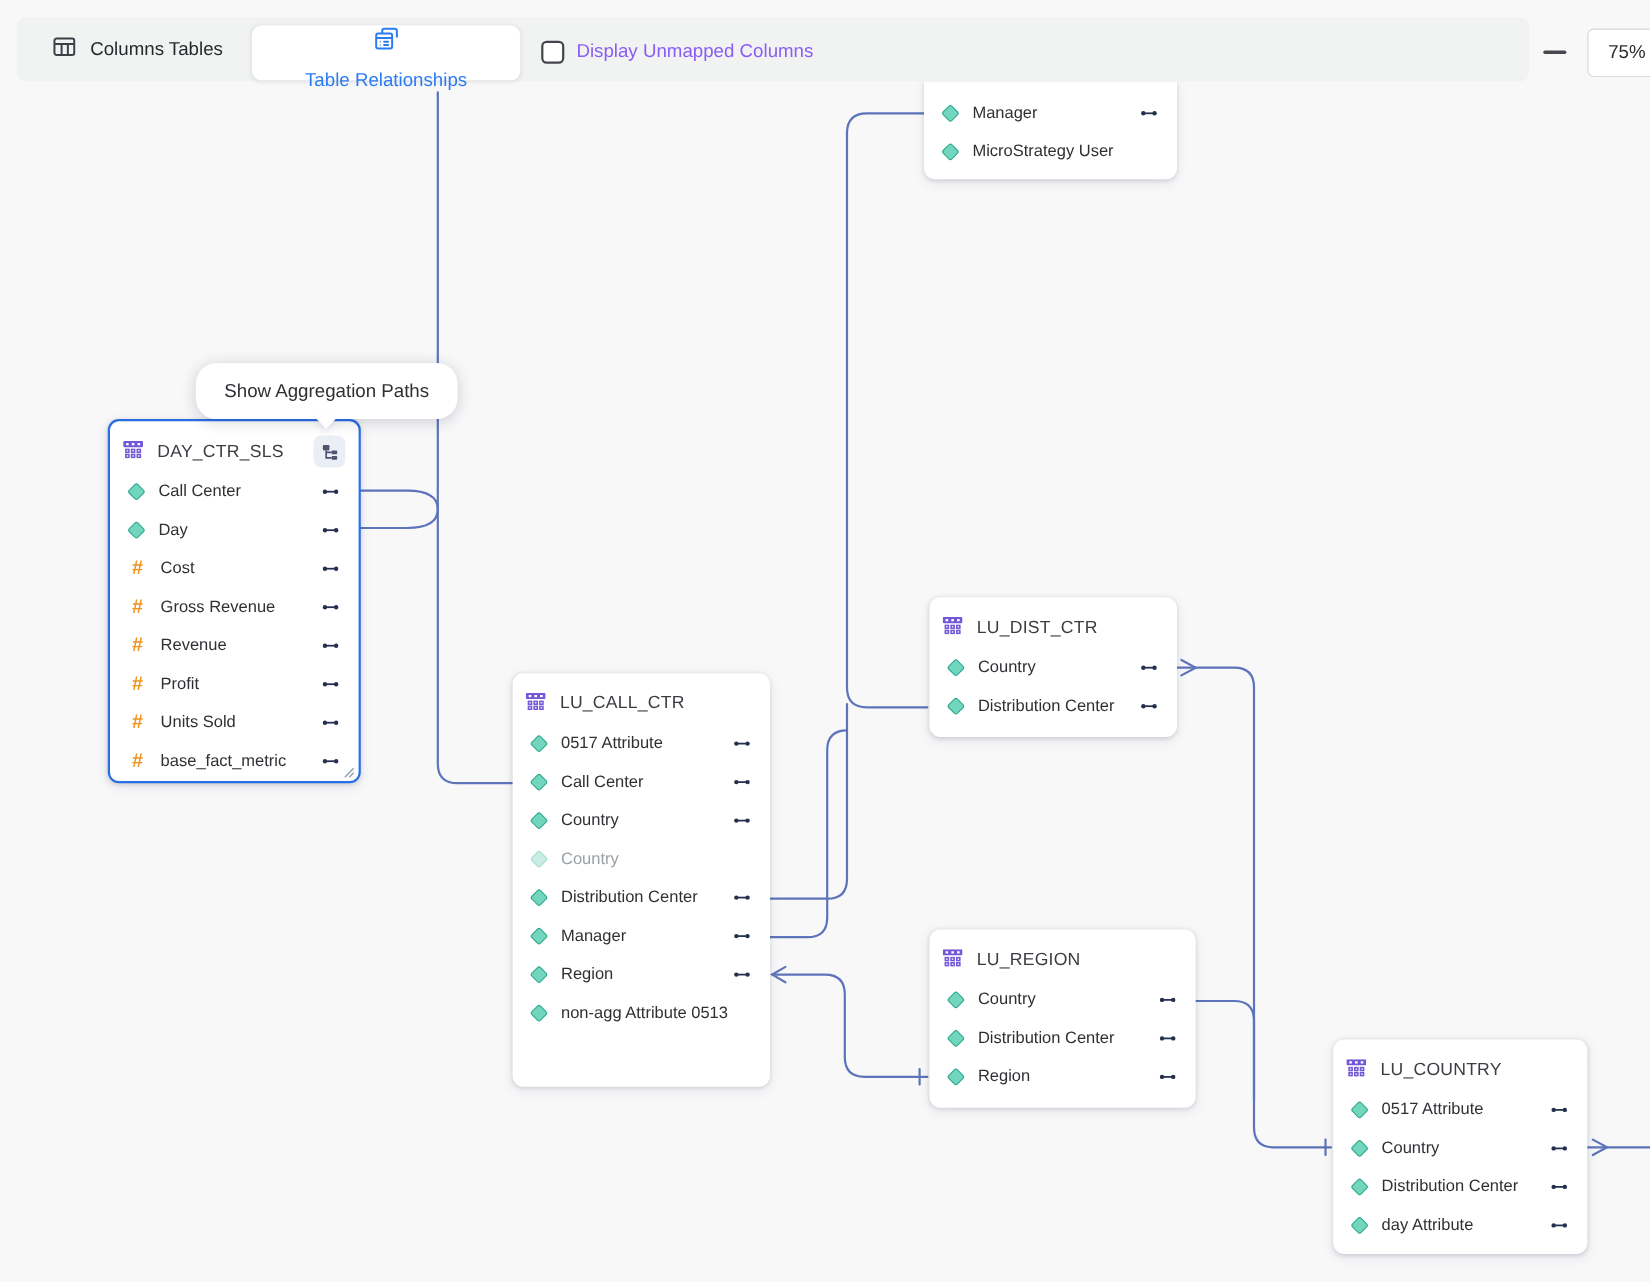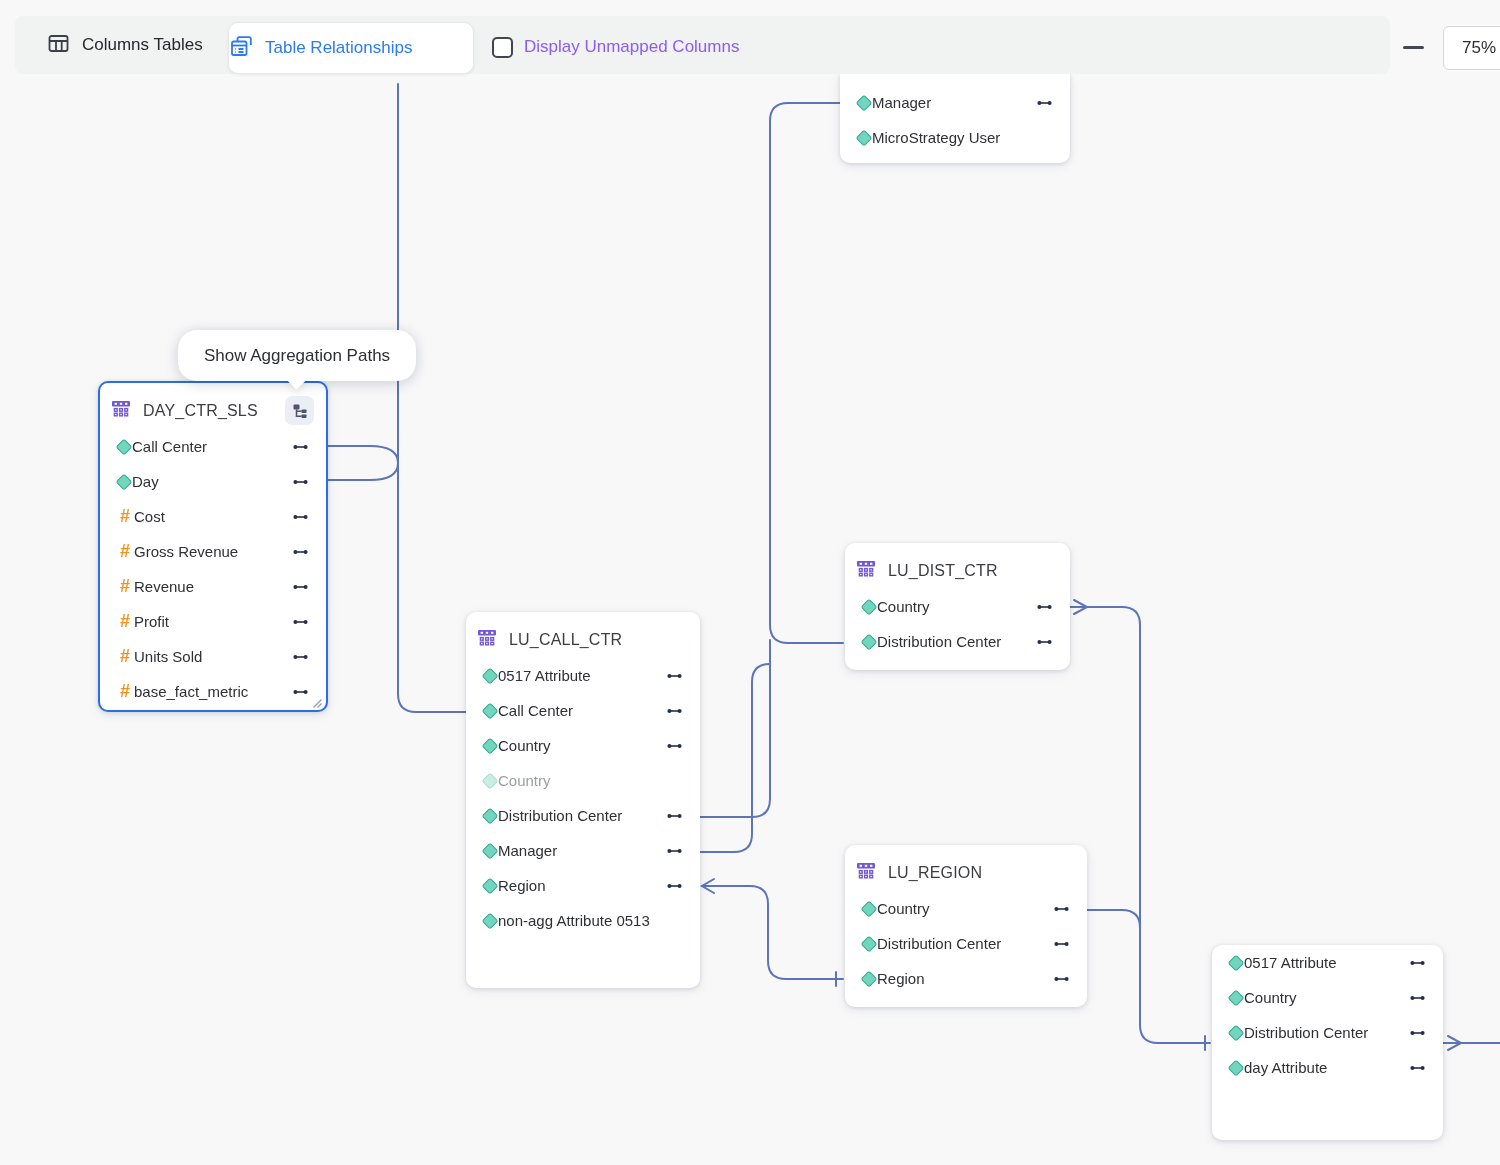--- a/index.html
+++ b/index.html
@@ -9,21 +9,21 @@
 
   
   #toolbar-band { left:15px; top:16px; width:1375px; height:58px;
     background:#f1f2f2; border-radius:8px; z-index:20; }
   .tb-item { z-index:25; }
   #schema-tables { left:40px; top:22px; height:46px; display:flex; align-items:center;
     gap:13px; padding:0 8px; cursor:pointer; }
   #schema-tables-label { font-size:17px; color:#26282c; }
   #tr-button { left:228px; top:22px; width:246px; height:52px; background:#fff;
     border:1px solid #e6e7ea; border-radius:10px; display:flex; align-items:center;
-    justify-content:flex-start; gap:11px; box-shadow:0 1px 3px rgba(40,50,70,.07); cursor:pointer; }
+    justify-content:space-between; gap:11px; box-shadow:0 1px 3px rgba(40,50,70,.07); cursor:pointer;flex-direction:column; }
   #tr-label { font-size:17px; color:#2b7bf3; }
   #unmapped-wrap { left:492px; top:22px; height:50px; display:flex; align-items:center; gap:11px; }
   #unmapped-checkbox { width:21px; height:21px; border:2px solid #42464c; border-radius:5px;
     background:#fff; cursor:pointer; flex:0 0 auto; }
   #unmapped-label { font-size:17px; color:#8b5cf6; }
   #zoom-out { left:1399px; top:36px; width:28px; height:22px; display:flex; align-items:center;
     justify-content:center; cursor:pointer; z-index:25; }
   #zoom-out i { display:block; width:21px; height:3px; background:#45484c; border-radius:2px; }
   #zoom-box { left:1443px; top:26px; width:72px; height:44px; background:#fff;
     border:1px solid #d6d8da; border-radius:6px; display:flex; align-items:center;
@@ -32,21 +32,21 @@
   
   #wires { left:0; top:0; z-index:1; }
 
   
   .card { position:absolute; background:#fff; border-radius:10px; z-index:3;
     box-shadow:0 1px 4px rgba(25,35,70,.14), 0 3px 12px rgba(25,35,70,.08); }
   .card.selected { border:2px solid #2b6ee3; }
   .card-header { display:flex; align-items:center; gap:13px; height:36px;
     padding:0 12px; margin-top:10px; cursor:move; position:relative; }
   .card-title { font-size:16px; font-weight:500; color:#3b3d42; letter-spacing:.2px; }
-  .trow { display:flex; align-items:center; gap:2px; height:35px; padding:0 18px; }
+  .trow { display:flex; align-items:center; gap:14px; height:35px; padding:0 18px; }
   .trow .label { flex:1; font-size:15px; color:#2e3034; white-space:nowrap; }
   .trow.faded .label { color:#9aa0a6; }
   .dmd { width:12px; height:12px; background:#72d6bf; border:1.5px solid #2fa98e;
     border-radius:2.5px; transform:rotate(45deg); flex:0 0 auto; }
   .trow.faded .dmd { background:#c9ece4; border-color:#a9ddd1; }
   .hash { width:14px; text-align:center; font-size:18px; font-weight:700; color:#f0941f; flex:0 0 auto; }
   .hash::before { content:"#"; }
   .maplink { flex:0 0 auto; display:flex; cursor:pointer; }
   .spacer-icon { flex:0 0 auto; width:15px; }
 
@@ -531,20 +531,43 @@
             <circle cx="2.4" cy="4" r="2"></circle>
             <circle cx="12.6" cy="4" r="2"></circle>
             <rect x="3" y="3.2" width="9" height="1.6"></rect>
           </g>
         </svg>
       </span>
   </div>
 </div>
 
 <div class="card" style="left:1212px; top:945px; width:231px; height:195px;">
+  <div class="card-header">
+    <span>
+      <svg width="18" height="16" viewBox="0 0 18 16">
+        <g fill="#7257d6">
+            <rect x="0" y="0" width="18" height="5.5" rx="1"></rect>
+          </g>
+        <g fill="#ffffff">
+            <rect x="2.6" y="1.8" width="2.4" height="2"></rect>
+            <rect x="7.8" y="1.8" width="2.4" height="2"></rect>
+            <rect x="13" y="1.8" width="2.4" height="2"></rect>
+          </g>
+        <g fill="none" stroke="#7257d6" stroke-width="1.4">
+          <rect x="2.4" y="7.6" width="2.8" height="2.6"></rect>
+            <rect x="7.6" y="7.6" width="2.8" height="2.6"></rect>
+            <rect x="12.8" y="7.6" width="2.8" height="2.6"></rect>
+          <rect x="2.4" y="12.2" width="2.8" height="2.6"></rect>
+            <rect x="7.6" y="12.2" width="2.8" height="2.6"></rect>
+            <rect x="12.8" y="12.2" width="2.8" height="2.6"></rect>
+        </g>
+      </svg>
+    </span>
+    <span class="card-title">LU_COUNTRY</span>
+  </div>
   <div class="trow">
     <span class="dmd"></span>
     <span class="label">0517 Attribute</span>
     <span class="maplink">
         <svg width="15" height="8" viewBox="0 0 15 8">
           <g fill="#25304e">
             <circle cx="2.4" cy="4" r="2"></circle>
             <circle cx="12.6" cy="4" r="2"></circle>
             <rect x="3" y="3.2" width="9" height="1.6"></rect>
           </g>

